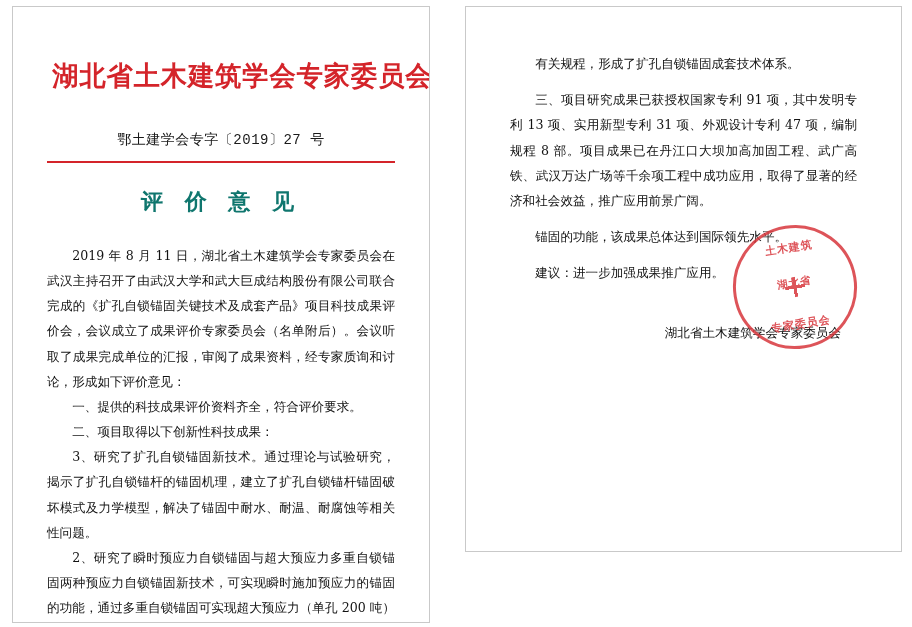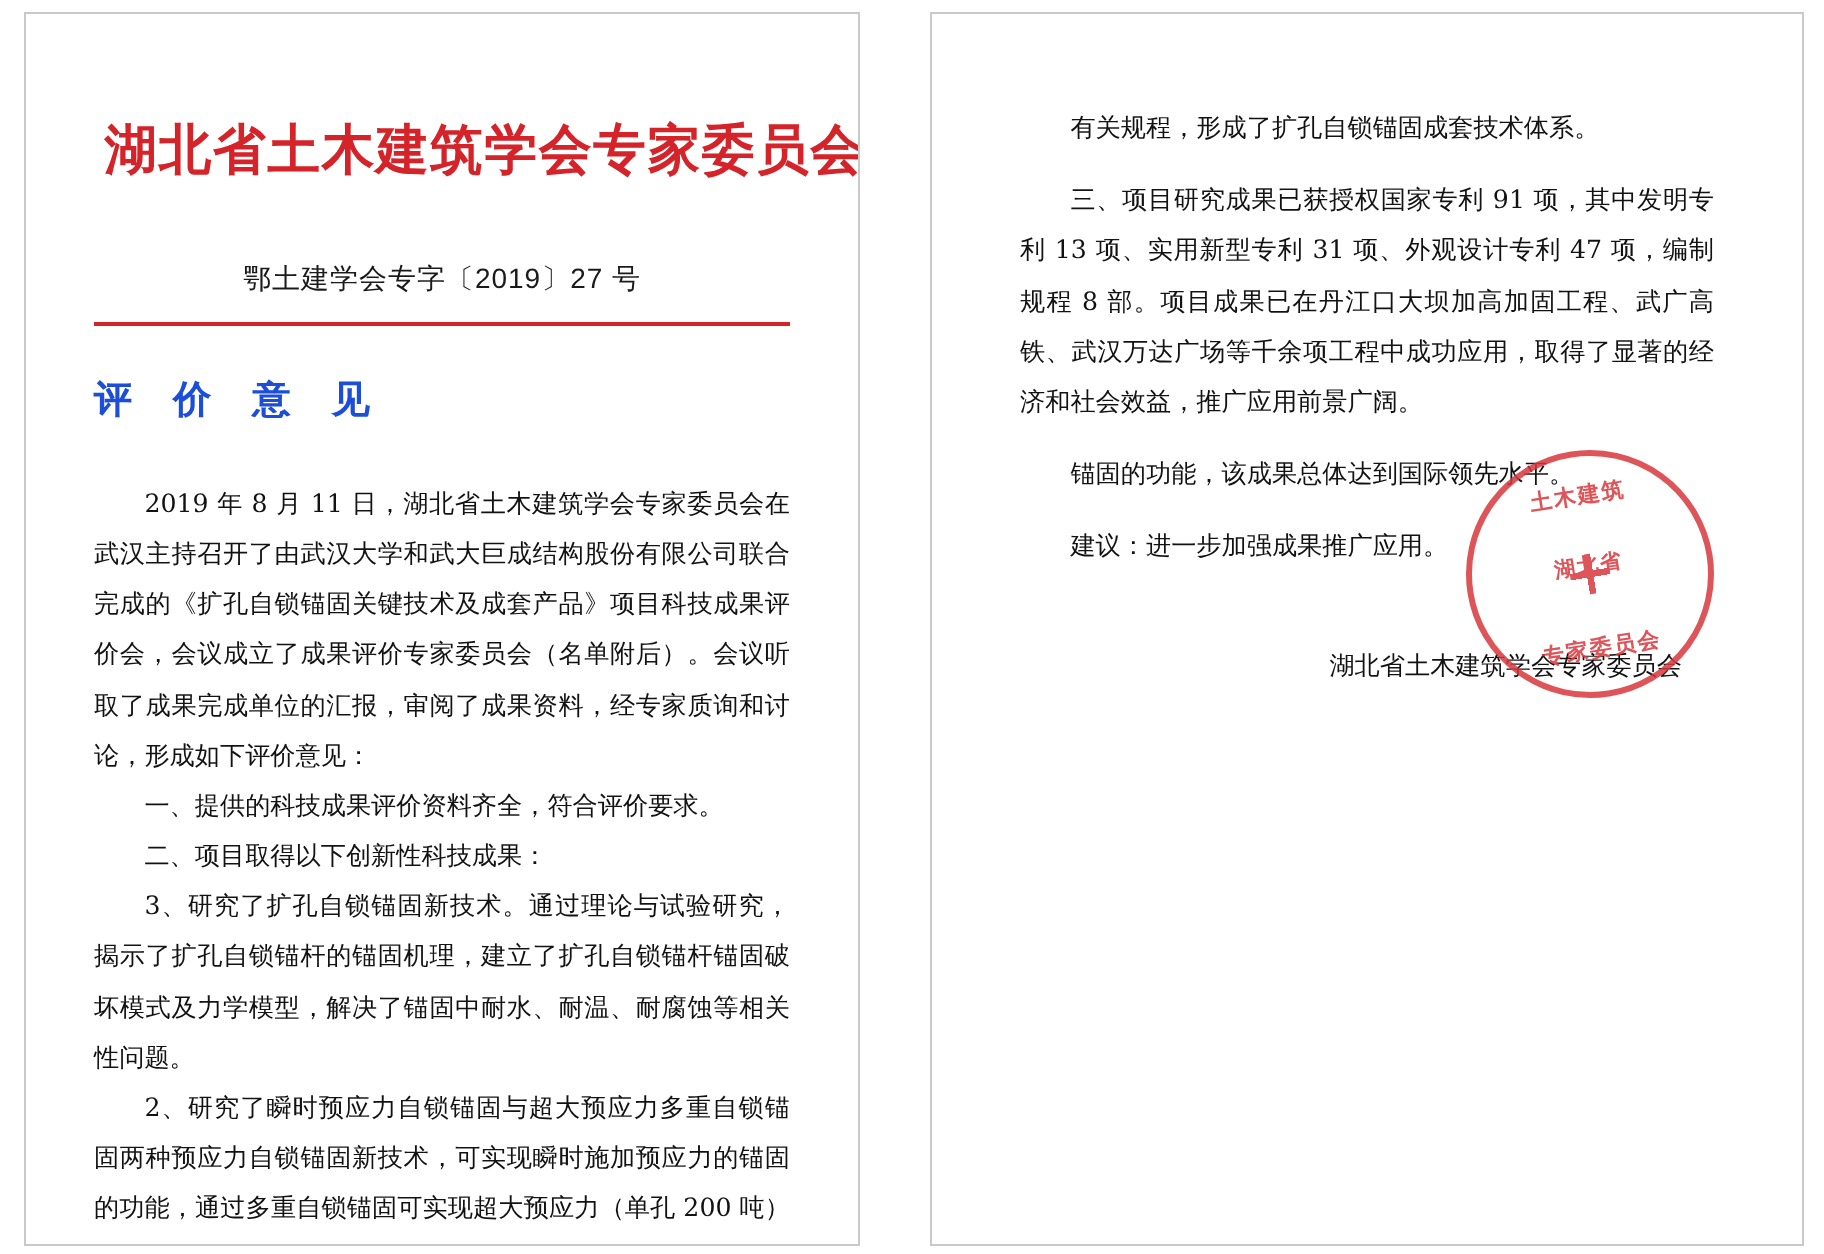--- a/index.html
+++ b/index.html
@@ -27,21 +27,21 @@
   .sheet-left {
     left: 12px;
     top: 6px;
     width: 418px;
     height: 617px;
   }
   .sheet-right {
     left: 465px;
     top: 6px;
     width: 437px;
-    height: 617px;
+    height: 546px;
   }
   .doc-body {
     position: relative;
     width: 100%;
     height: 100%;
     box-sizing: border-box;
   }
   .doc-left-inner {
     padding: 46px 34px 0 34px;
   }
@@ -57,38 +57,38 @@
     font-weight: bold;
     font-size: 27px;
     letter-spacing: 1px;
     line-height: 1.25;
     white-space: nowrap;
     margin: 6px 0 0 0;
     transform: scaleX(0.97);
   }
   .doc-number {
     text-align: center;
-    font-family: Liberation Sans, sans-serif;
+    font-family: Liberation Mono, monospace;
     font-size: 14px;
     color: #1a1a1a;
     margin-top: 38px;
     letter-spacing: 0.5px;
   }
   .red-rule {
     margin-top: 12px;
     height: 2px;
     background: #d4242a;
     width: 100%;
   }
   .doc-title {
-    text-align: left;
-    font-family: "DejaVu Serif", serif;
-    font-size: 19px;
+    text-align: center;
+    font-family: "DejaVu Serif", serif;
+    font-size: 22px;
     font-weight: bold;
-    color: #1d4ed8;
+    color: #0f766e;
     letter-spacing: 7px;
     margin-top: 24px;
   }
 
   
   .para {
     font-family: "DejaVu Serif", serif;
     font-size: 12.6px;
     color: #121212;
     line-height: 2.0;

